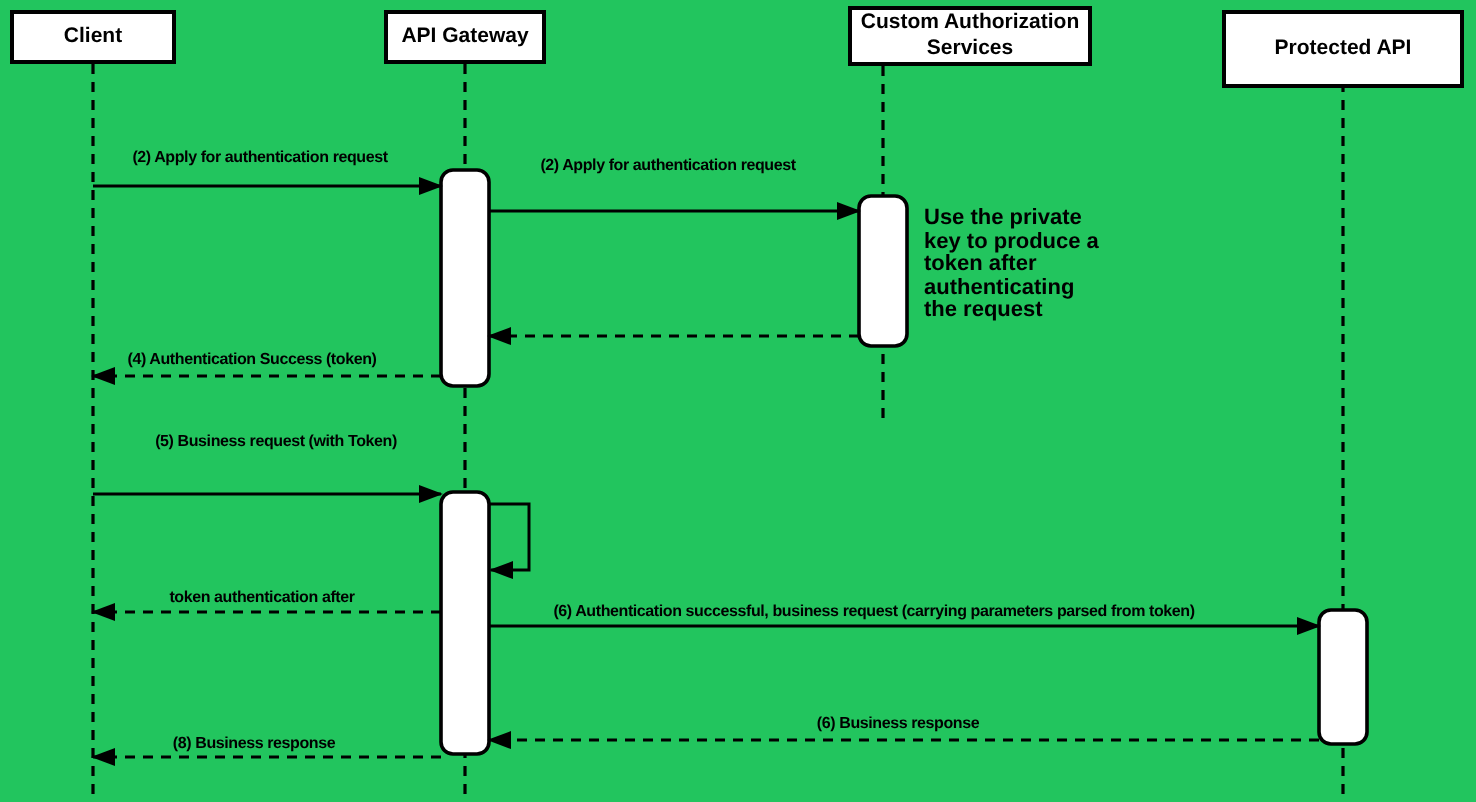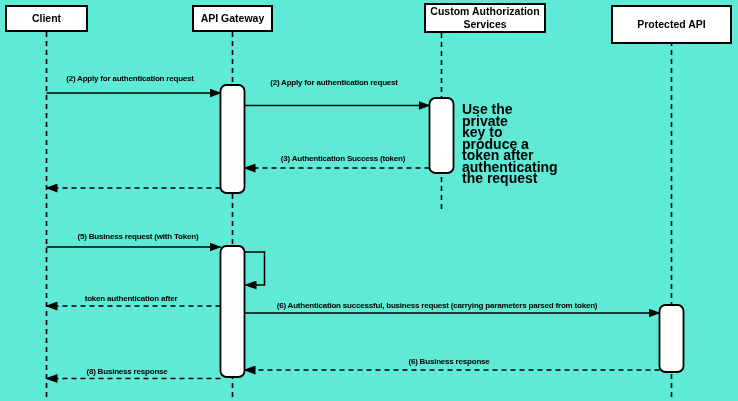--- a/index.html
+++ b/index.html
@@ -1,20 +1,20 @@
 <!DOCTYPE html>
 <html><head>
 <meta charset="utf-8">
 <style>
   html, body { margin: 0; padding: 0; background: #ffffff; }
   .canvas {
     position: relative;
     width: 738px;
     height: 401px;
-    background: #5eead4;
+    background: #22c55e;
     font-family: "Liberation Sans", sans-serif;
     color: #000000;
     overflow: hidden;
   }
   .layer-svg { position: absolute; left: 0; top: 0; }
   .actor {
     position: absolute;
     box-sizing: border-box;
     border: 2px solid #000000;
     background: #ffffff;
@@ -31,21 +31,21 @@
     transform: translateX(-50%);
     white-space: nowrap;
     font-weight: bold;
     font-size: 8px;
     letter-spacing: -0.2px;
     line-height: 10px;
   }
   .note {
     position: absolute;
     font-weight: bold;
-    font-size: 14px;
+    font-size: 11px;
     line-height: 11.5px;
     white-space: pre-line;
     text-align: left;
   }
 </style>
 </head>
 <body>
 
 <div class="canvas">
 
@@ -78,22 +78,22 @@
     <line x1="220.5" y1="378.5" x2="46.5" y2="378.5" stroke="#000" stroke-width="1.5" stroke-dasharray="5,4" marker-end="url(#arrw)"></line>
   </svg>
 
   <div class="actor" style="left:5px; top:5px; width:83px; height:27px;">Client</div>
   <div class="actor" style="left:192px; top:5px; width:81px; height:27px;">API Gateway</div>
   <div class="actor" style="left:380px; top:3px; width:122px; height:30px;margin-left:44px;">Custom Authorization Services</div>
   <div class="actor" style="left:611px; top:5px; width:121px; height:39px;">Protected API</div>
 
   <div class="msg-label" style="left:130px; top:74px;">(2) Apply for authentication request</div>
   <div class="msg-label" style="left:334px; top:78px;">(2) Apply for authentication request</div>
-  <div class="msg-label" style="left:343px; top:154px;">(3) Authentication Success (token)</div>
-  <div class="msg-label" style="left:130px; top:232px;padding-left:16px;">(5) Business request (with Token)</div>
+  <div class="msg-label" style="left:126px; top:175px;">(4) Authentication Success (token)</div>
+  <div class="msg-label" style="left:130px; top:216px;padding-left:16px;">(5) Business request (with Token)</div>
   <div class="msg-label" style="left:131px; top:294px;">token authentication after</div>
   <div class="msg-label" style="left:437px; top:301px;">(6) Authentication successful, business request (carrying parameters parsed from token)</div>
   <div class="msg-label" style="left:449px; top:357px;">(6) Business response</div>
   <div class="msg-label" style="left:127px; top:367px;">(8) Business response</div>
 
   <div class="note" style="left:462px; top:104px; width:92px;">Use the private
 key to produce a
 token after
 authenticating
 the request</div>

